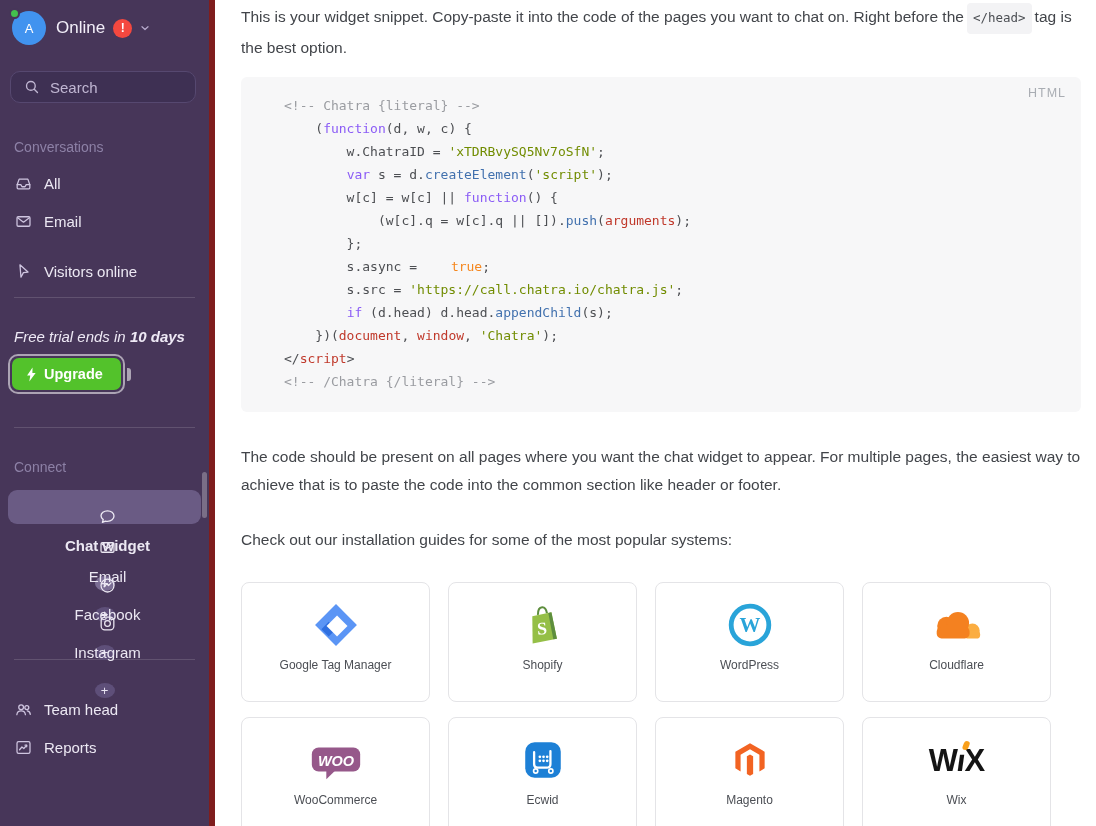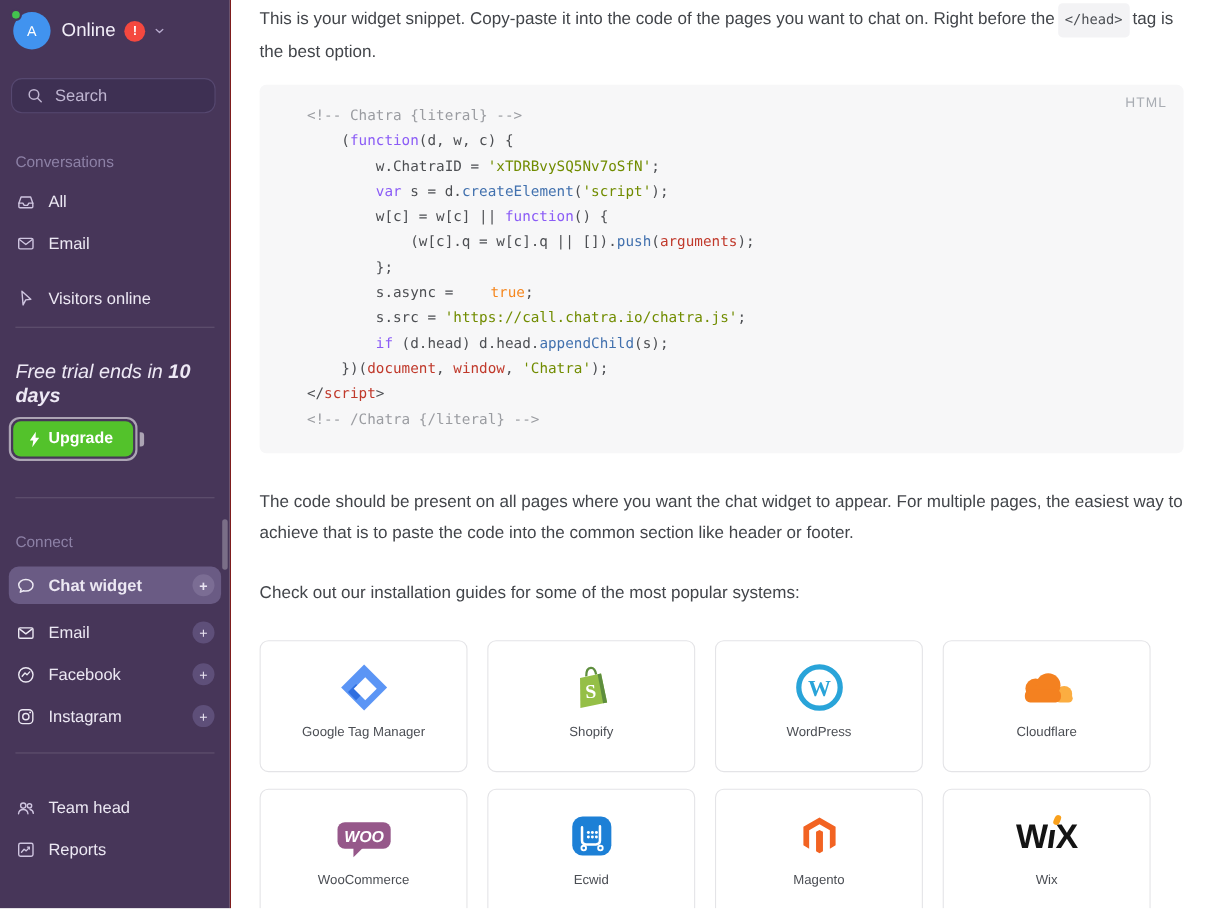--- a/index.html
+++ b/index.html
@@ -25,36 +25,36 @@
 
   .section-label { margin:36px 0 0 14px; font-size:14px; color:#8d81a6; }
   .nav-list { margin-top:16px; }
   .nav-item { display:flex; align-items:center; gap:11px; height:24px; margin:0 8px 14px 14px; font-size:15px; color:#ece8f3; cursor:pointer; }
   .nav-item .ic { display:flex; color:#cfc5e0; }
   .count-badge { background:#5e4f79; color:#fff; font-size:11px; font-weight:bold; min-width:18px; height:18px; border-radius:9px; display:flex; align-items:center; justify-content:center; padding:0 5px; }
 
   .divider { height:1px; background:rgba(255,255,255,0.14); margin:0 14px; }
   .d1 { margin-top:13px; } .d2 { margin-top:33px; } .d3 { margin-top:21px; }
 
-  .trial-line { margin:30px 0 0 14px; font-style:italic; font-size:18px; color:#eee9f5; }
+  .trial-line { margin:30px 0 0 14px; font-style:italic; font-size:15px; color:#eee9f5; }
   .trial-line b { font-weight:bold; }
   .battery { display:flex; align-items:center; margin:9px 0 0 8px; }
   .battery-shell { border:2px solid rgba(255,255,255,0.55); border-radius:10px; padding:2px; }
   .upgrade-btn { display:flex; align-items:center; gap:7px; background:#53c22b; border:none; color:#fff; font-weight:bold; font-size:14.5px; padding:8px 18px 8px 14px; border-radius:7px; cursor:pointer; font-family:"Liberation Sans",sans-serif; }
   .battery-nub { width:4px; height:13px; background:rgba(255,255,255,0.55); border-radius:0 3px 3px 0; margin-left:2px; }
 
   .connect-list { margin-top:15px; }
-  .connect-item { display:flex; align-items:center; gap:11px; height:24px; margin:0 8px 14px 14px; font-size:15px; color:#ece8f3; cursor:pointer; }
+  .connect-item { display:flex; align-items:center; gap:11px; height:24px; margin:0 8px 14px 14px; font-size:15px; color:#ece8f3; cursor:pointer;flex-direction:column; }
   .connect-item .spacer, .nav-item .spacer { flex:1; }
   .plus-badge { width:20px; height:20px; border-radius:50%; background:#5e4f79; color:#e9e4f2; font-size:13px; display:flex; align-items:center; justify-content:center; margin-right:6px; }
   .connect-item.selected { background:#6a5b84; border-radius:9px; margin:0 8px 14px 8px; padding:17px 0 17px 6px; font-weight:bold; }
   .connect-item.selected .plus-badge { background:#7b6d94; }
 
   
-  .main { position:relative; flex:1; height:100%; background:#fff; border-left:1px solid #7f1d1d; padding:3px 22px 0 26px; overflow:hidden; }
+  .main { position:relative; flex:1; height:100%; background:#fff; border-left:6px solid #7f1d1d; padding:3px 22px 0 26px; overflow:hidden; }
   .para { width:846px; font-size:15.5px; line-height:28px; color:#42454a; }
   .inline-code { display:inline-block; background:#f3f3f5; border-radius:4px; padding:1px 6px 2px; margin:0 3px; font-family:"DejaVu Sans Mono", monospace; font-size:12.5px; color:#4c4f54; }
 
   .code-block { position:relative; margin-top:15px; width:840px; background:#f7f7f8; border-radius:6px; padding:17px 20px 19px 43px; }
   .code-lang { position:absolute; top:9px; right:15px; font-size:12.5px; letter-spacing:1px; color:#a9adb3; }
   .code-line { font-family:"DejaVu Sans Mono", monospace; font-size:13px; line-height:23px; white-space:pre; color:#4d4f53; }
   .tok-d { color:#4d4f53; } .tok-c { color:#9a9ca1; } .tok-r { color:#c0392b; }
   .tok-p { color:#8b5cf6; } .tok-b { color:#4271ae; } .tok-g { color:#718c00; } .tok-o { color:#f5871f;margin-left:26px; }
 
   .p2 { margin-top:31px; }

